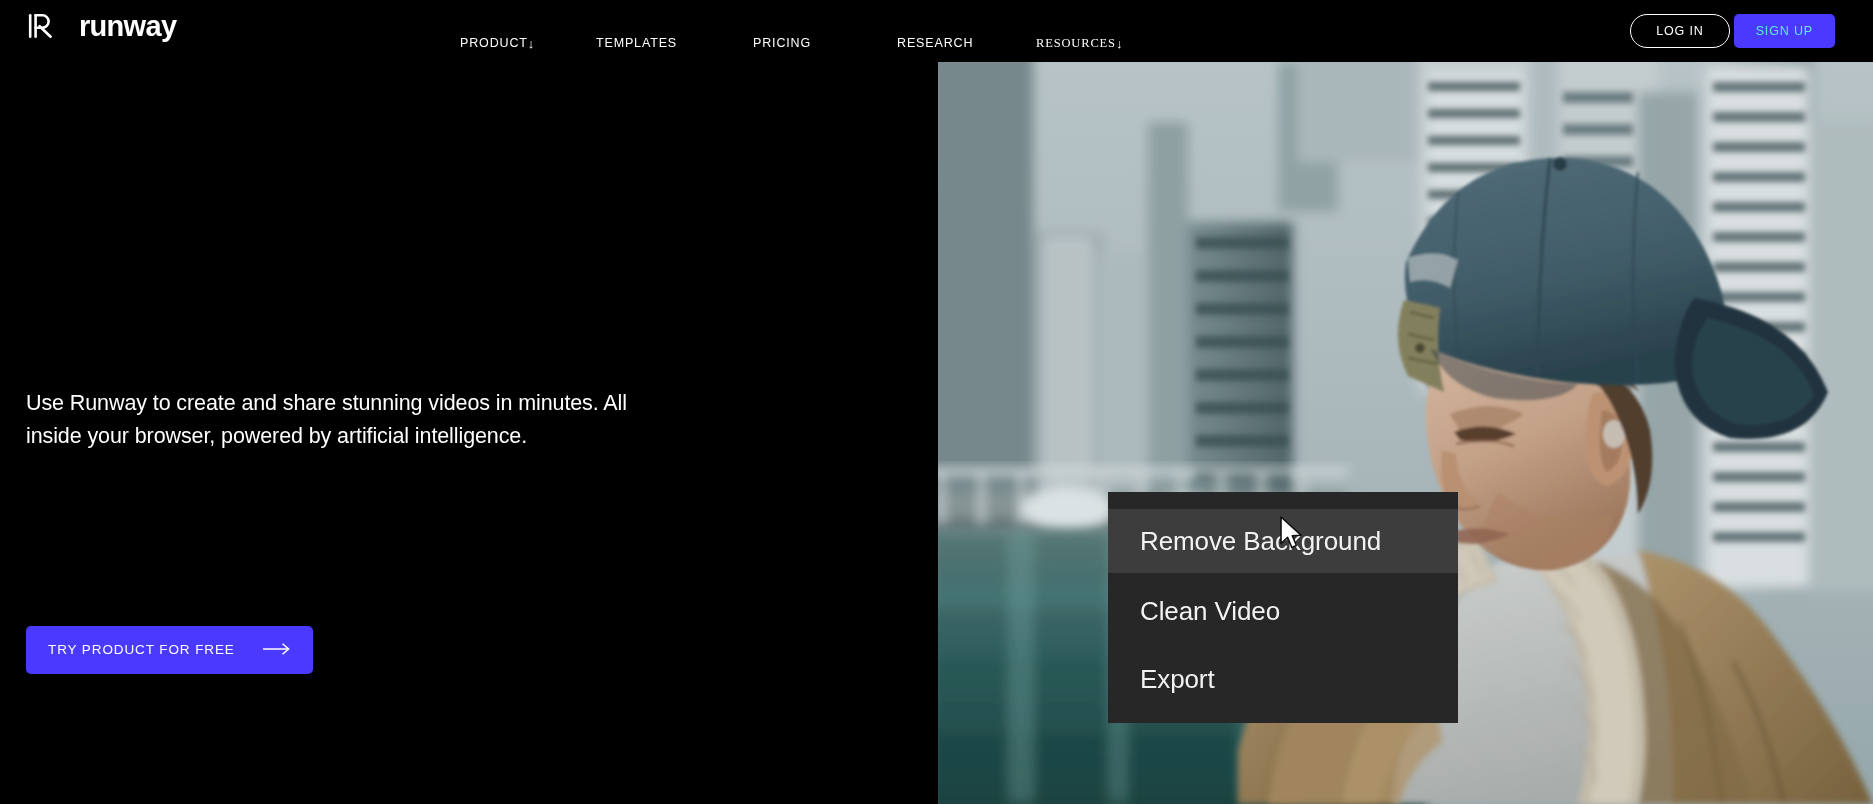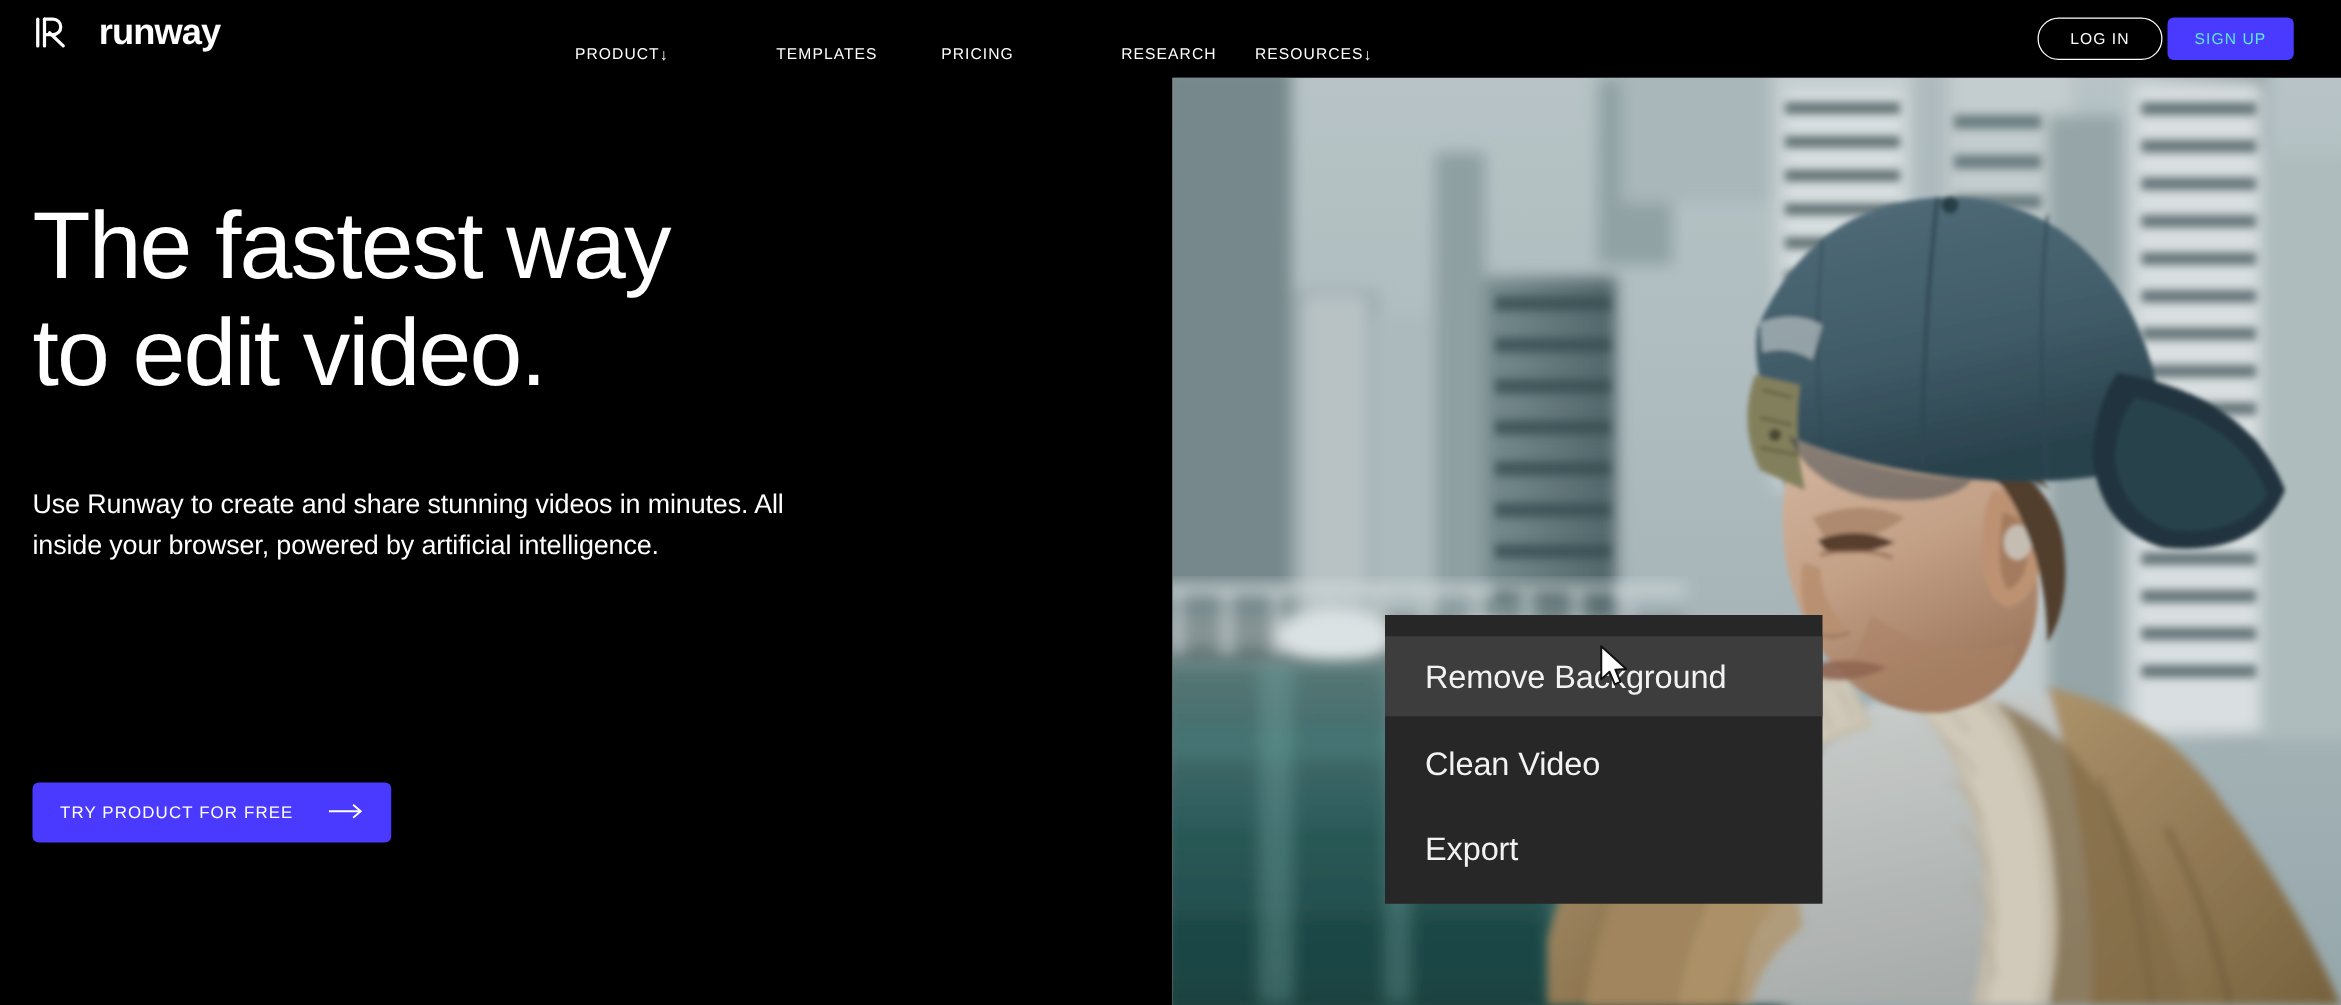--- a/index.html
+++ b/index.html
@@ -66,24 +66,24 @@
     text-transform: uppercase;
     cursor: pointer;
     white-space: nowrap;
     display: inline-flex;
     align-items: flex-end;
     gap: 0;
     line-height: 1;
     margin-top: 24px;
   }
   .nav-item:nth-child(1) { position: absolute; left: 20px; }
-  .nav-item:nth-child(2) { position: absolute; left: 181px; }
+  .nav-item:nth-child(2) { position: absolute; left: 156px; }
   .nav-item:nth-child(3) { position: absolute; left: 313px; }
   .nav-item:nth-child(4) { position: absolute; left: 457px; }
-  .nav-item:nth-child(5) { position: absolute; left: 564px; }
+  .nav-item:nth-child(5) { position: absolute; left: 596px; font-family: Liberation Serif, serif; }
   .nav-caret { font-size: 13px; line-height: 1; display: inline-block; }
 
   .auth {
     position: absolute;
     right: 38px;
     top: 0;
     height: 62px;
     display: flex;
     align-items: center;
     gap: 4px;
@@ -273,22 +273,20 @@
       </span>
     </nav>
 
     <div class="auth">
       <button class="btn-login">LOG IN</button>
       <button class="btn-signup">SIGN UP</button>
     </div>
   </header>
 
   <section class="hero-left">
-    <h1 class="headline">The fastest way
-to edit video.</h1>
     <p class="subhead">Use Runway to create and share stunning videos in minutes. All
 inside your browser, powered by artificial intelligence.</p>
 
     <button class="cta">
       <span class="cta-label">TRY PRODUCT FOR FREE</span>
       <span class="cta-arrow">
         <svg width="28" height="12" viewBox="0 0 28 12" fill="none" xmlns="http://www.w3.org/2000/svg">
           <path d="M0 6 H25" stroke="#ffffff" stroke-width="1.5"></path>
           <path d="M19.5 0.8 L25.6 6 L19.5 11.2" stroke="#ffffff" stroke-width="1.5" fill="none" stroke-linejoin="miter"></path>
         </svg>

